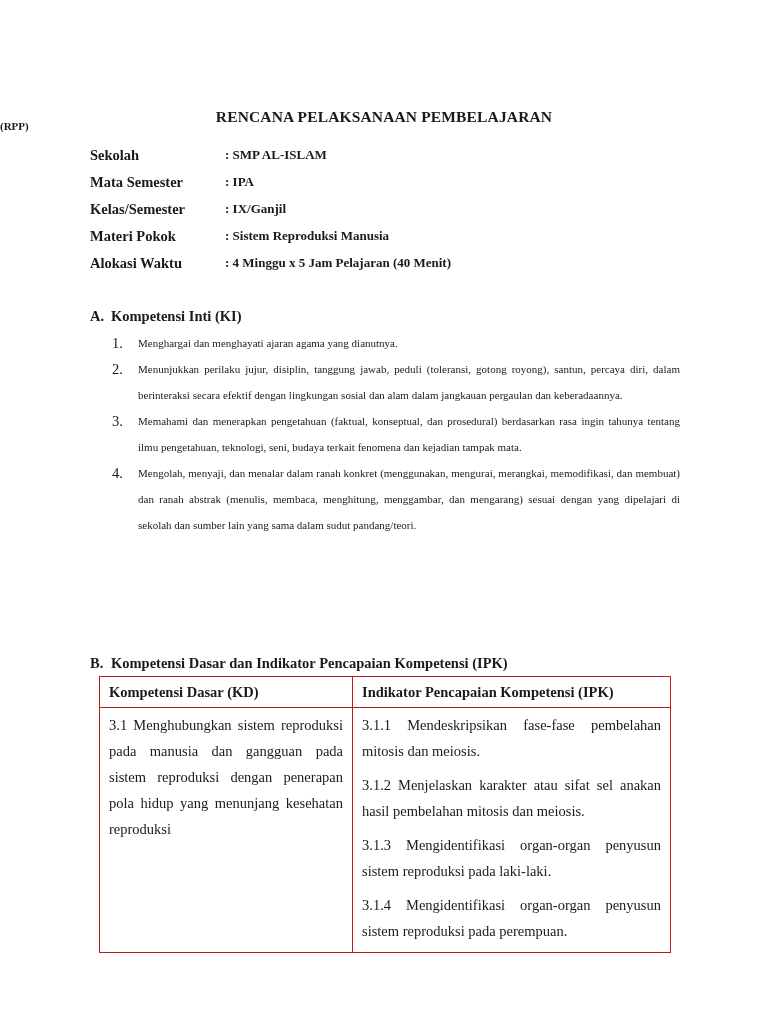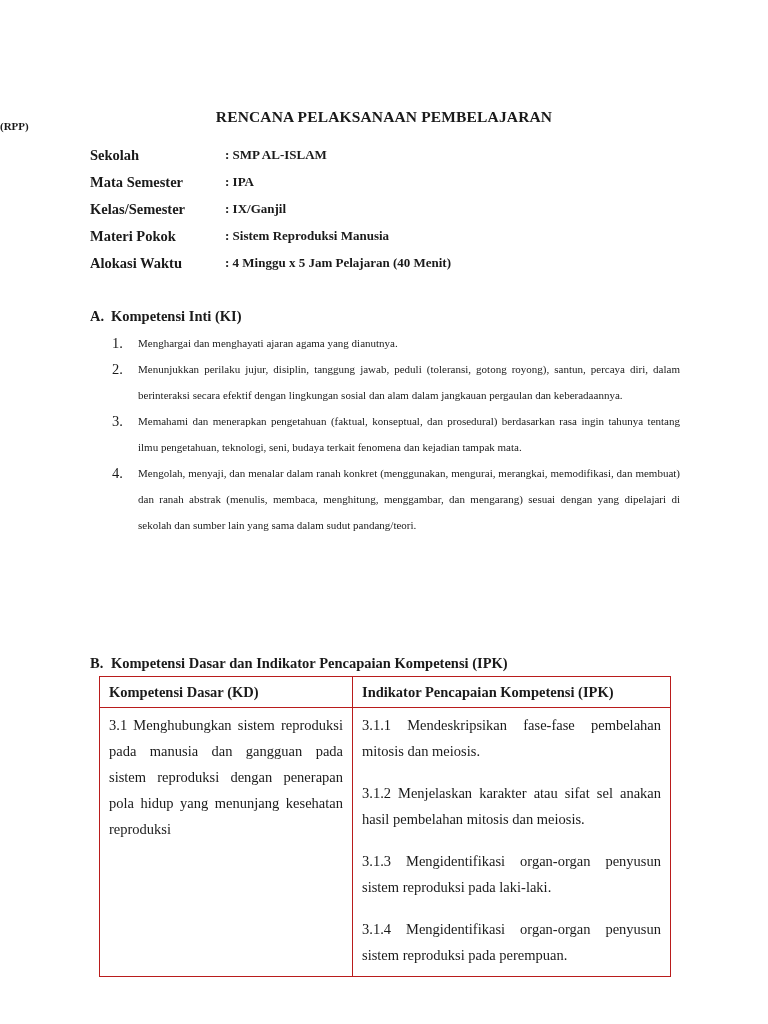--- a/index.html
+++ b/index.html
@@ -139,21 +139,21 @@
     height: 30px;
     padding-top: 1px;
     padding-bottom: 1px;
     line-height: 28px;
   }
   .col-kd { width: 253px; }
   .col-ipk { width: 318px; }
   .cell-body { min-height: 215px; }
   .kd-para { margin: 0; }
   .ipk-para { margin: 0; }
-  .ipk-para + .ipk-para { margin-top: 16px; }
+  .ipk-para + .ipk-para { margin-top: 8px; }
 </style>
 </head>
 <body>
 
 <div class="page">
 
   <h1 class="doc-title">RENCANA PELAKSANAAN PEMBELAJARAN</h1>
   <div class="doc-subtitle">(RPP)</div>
 
   <div class="meta">

